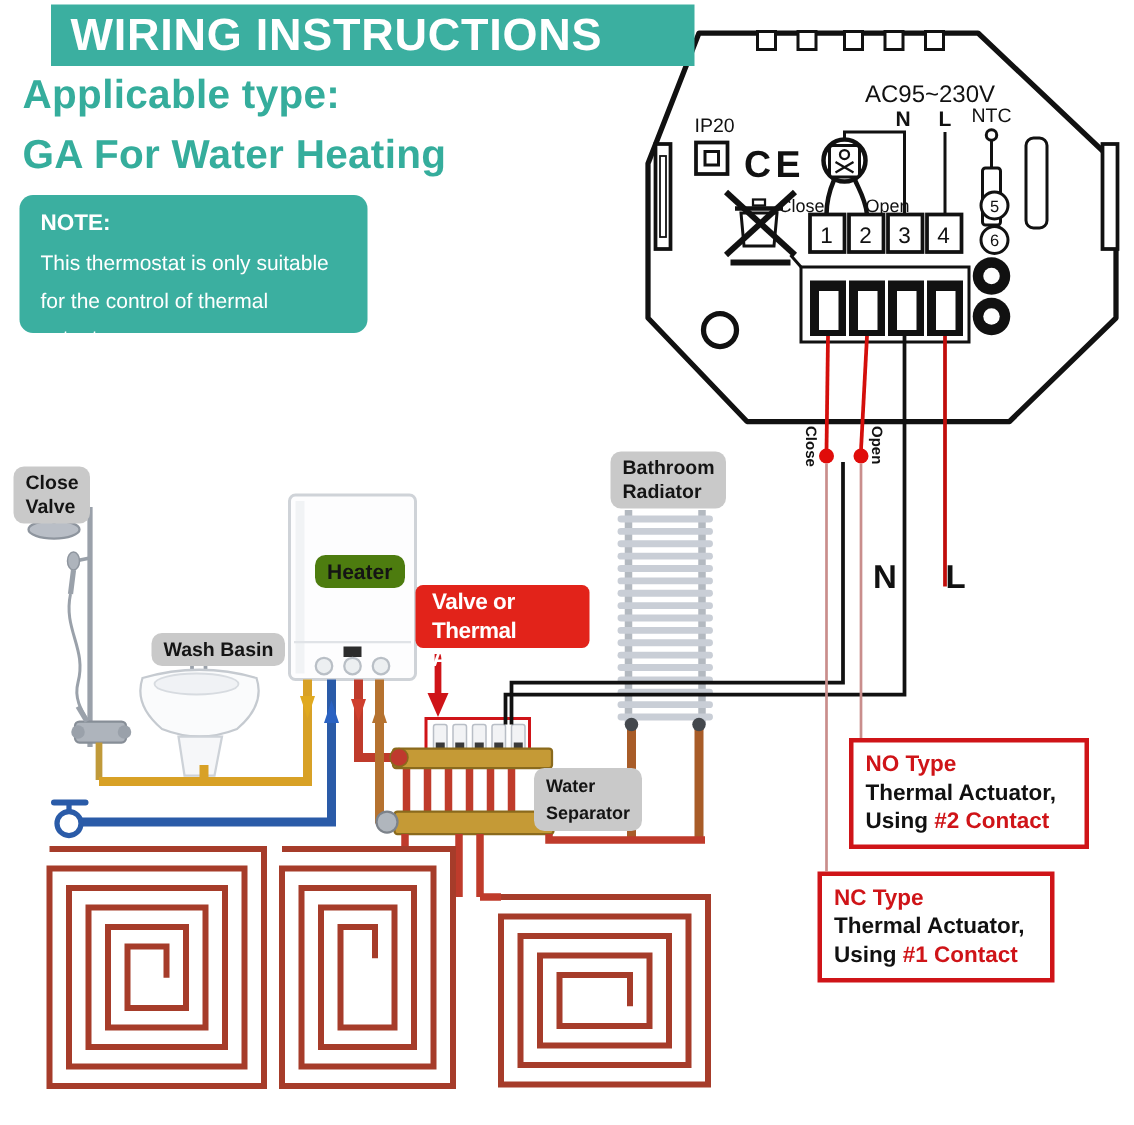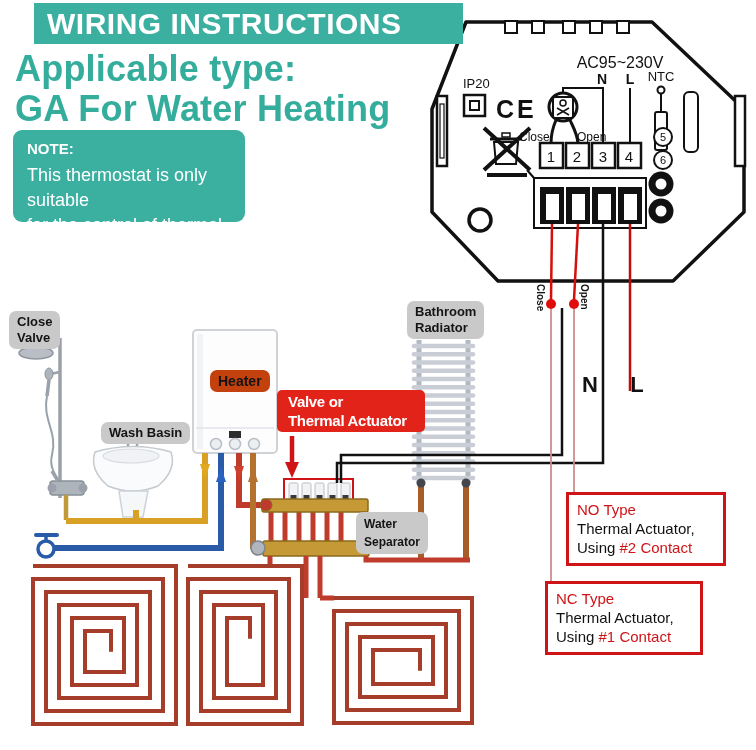--- a/index.html
+++ b/index.html
@@ -5,39 +5,39 @@
   html,body{margin:0;padding:0;background:#fff;}
   .canvas{position:relative;width:756px;height:750px;background:#ffffff;overflow:hidden;
           font-family:"Liberation Sans",sans-serif;}
   .canvas svg{position:absolute;left:0;top:0;}
   svg text{font-family:"Liberation Sans","DejaVu Sans",sans-serif;fill:#111;}
 
   
   .banner{position:absolute;left:7px;top:3px;width:429px;height:41px;background:#3bafa0;
           color:#fff;font-weight:bold;font-size:30px;line-height:41px;padding-left:13px;
           box-sizing:border-box;letter-spacing:.5px;margin-left:27px;}
-  .headline{position:absolute;left:15px;color:#35ad9c;font-weight:bold;font-size:36px;letter-spacing:.2px;}
+  .headline{position:absolute;left:15px;color:#35ad9c;font-weight:bold;font-size:27px;letter-spacing:.2px;}
   .h1{top:48px;} .h2{top:88px;}
   .note{position:absolute;left:13px;top:130px;width:232px;height:92px;background:#3bafa0;
         border-radius:9px;color:#fff;box-sizing:border-box;padding:10px 14px;}
   .note .nt{font-weight:bold;font-size:15px;margin-bottom:6px;}
-  .note .nl{font-size:18px;line-height:25px;}
+  .note .nl{font-size:14px;line-height:25px;}
 
   
   .badge{position:absolute;background:#c9c9c9;border-radius:7px;padding:3px 8px;
          font-weight:bold;font-size:13px;line-height:16px;color:#141414;white-space:nowrap;}
 
   
-  .valve-box{position:absolute;left:277px;top:390px;width:148px;height:42px;background:#e2231a;
+  .valve-box{position:absolute;left:277px;top:390px;width:116px;height:42px;background:#e2231a;
              border-radius:5px;color:#fff;font-weight:bold;font-size:15px;line-height:19px;
              padding:2px 0 0 11px;box-sizing:border-box;letter-spacing:-0.3px;}
 
   
   .callout{position:absolute;background:#fff;border:3px solid #cf1418;color:#111;
-           font-weight:normal;font-size:15px;line-height:19px;padding:5px 16px 5px 8px;box-sizing:border-box;}
+           font-weight:bold;font-size:15px;line-height:19px;padding:5px 16px 5px 8px;box-sizing:border-box;}
   .callout .red{color:#cf1418;}
   .no-box{left:566px;top:492px;width:160px;height:74px;}
   .nc-box{left:545px;top:581px;width:158px;height:74px;}
 </style>
 </head>
 <body>
 
 <div class="canvas">
 
 <svg viewBox="0 0 756 750" width="756" height="750">
@@ -285,21 +285,21 @@
   <div class="nt">NOTE:</div>
   <div class="nl">This thermostat is only suitable</div>
   <div class="nl">for the control of thermal actautor.</div>
 </div>
 
 <div class="badge" style="left:9px;top:311px;">
   <div>Close</div>
   <div>Valve</div>
 </div>
 <div class="badge" style="left:101px;top:422px;">Wash Basin</div>
-<div class="badge" style="left:210px;top:370px;font-size:14px;background:#c2410c;">Heater</div>
+<div class="badge" style="left:210px;top:370px;font-size:14px;background:#4d7c0f;">Heater</div>
 <div class="badge" style="left:407px;top:301px;">
   <div>Bathroom</div>
   <div>Radiator</div>
 </div>
 <div class="badge" style="left:356px;top:512px;font-size:12px;line-height:18px;">
   <div>Water</div>
   <div>Separator</div>
 </div>
 
 <div class="valve-box">

